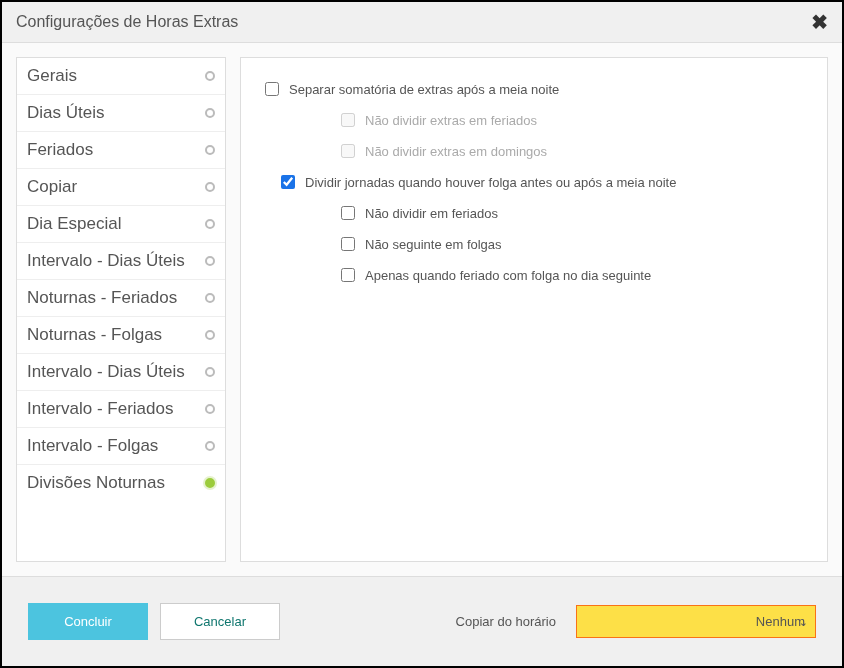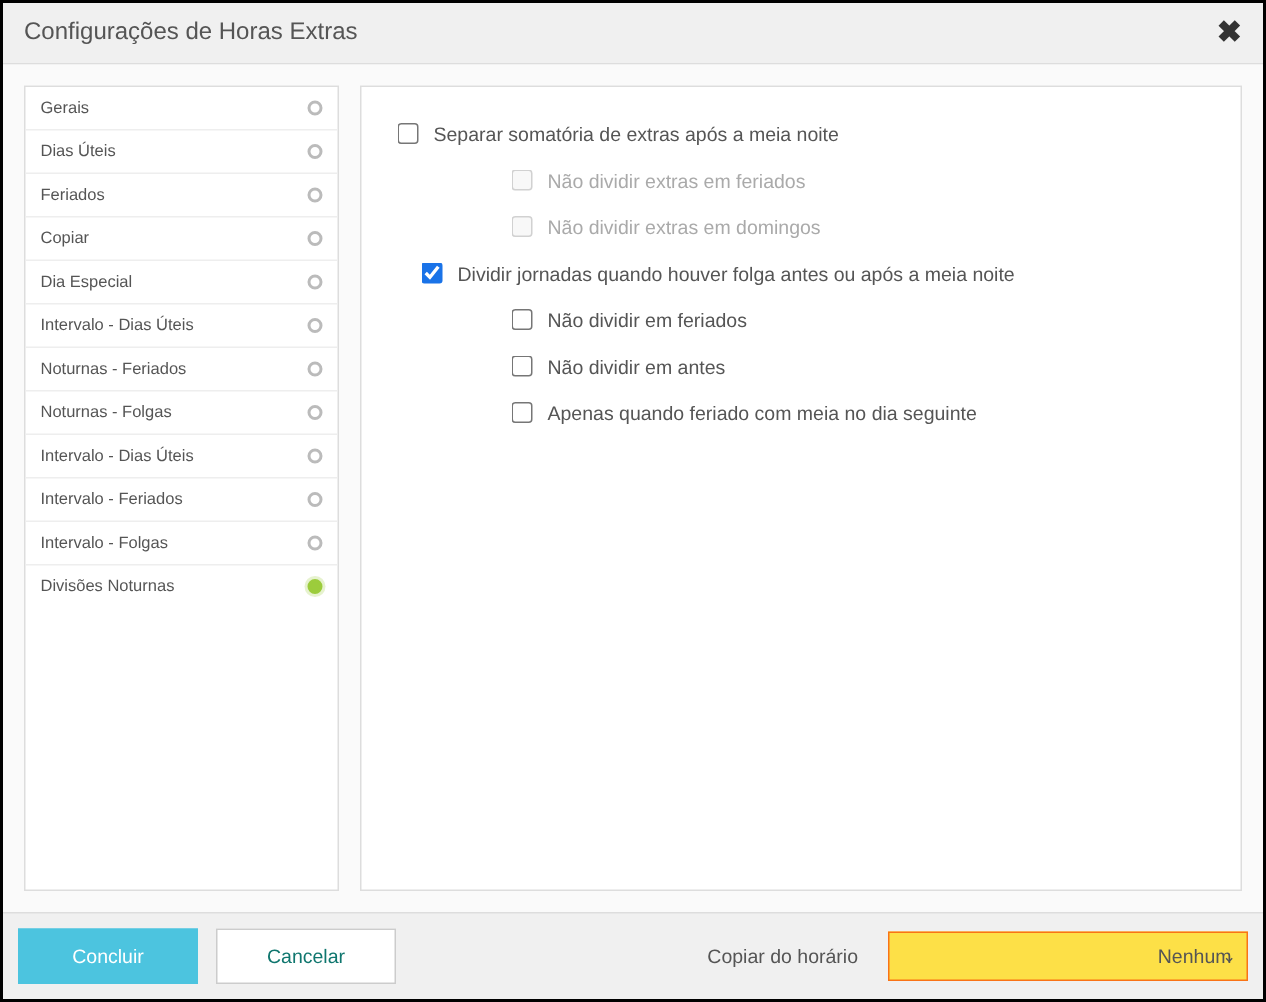--- a/index.html
+++ b/index.html
@@ -50,21 +50,21 @@
       border: 1px solid #ddd;
     }
     .sidebar-item {
       padding: 8px 10px;
       border-bottom: 1px solid #eee;
       display: flex;
       justify-content: space-between;
       align-items: center;
       cursor: pointer;
       color: #555;
-      font-size: 11px;
+      font-size: 17px;
     }
     .sidebar-item:last-child { border-bottom: none; }
     .status-dot {
       width: 10px;
       height: 10px;
       border-radius: 50%;
       border: 2px solid #bbb;
       background: #fff;
     }
     .status-dot.active {
@@ -94,21 +94,21 @@
       cursor: pointer;
       accent-color: #1a73e8;
     }
     .checkbox-row.disabled input[type="checkbox"] {
       cursor: not-allowed;
     }
     .section-gap { margin-top: 8px; padding-left: 16px; }
     .modal-footer {
       background: #f0f0f0;
       border-top: 1px solid #ddd;
-      padding: 10px;
+      padding: 26px;
       display: flex;
       align-items: center;
       gap: 12px;
     }
     .btn {
       padding: 10px 28px;
       border: 1px solid #ccc;
       background: #fff;
       color: #0f766e;
       font-size: 13px;
@@ -231,25 +231,25 @@
       <div class="checkbox-row section-gap">
         <input type="checkbox" checked="" style="">
         <span>Dividir jornadas quando houver folga antes ou após a meia noite</span>
       </div>
       <div class="checkbox-row indent1">
         <input type="checkbox" style="">
         <span>Não dividir em feriados</span>
       </div>
       <div class="checkbox-row indent1">
         <input type="checkbox" style="">
-        <span>Não dividir em antes</span>
+        <span>Não seguinte em folgas</span>
       </div>
       <div class="checkbox-row indent1">
         <input type="checkbox" style="">
-        <span>Apenas quando feriado com meia no dia seguinte</span>
+        <span>Apenas quando feriado com folga no dia seguinte</span>
       </div>
     </div>
   </div>
 
   <div class="modal-footer">
     <button class="btn btn-primary">Concluir</button>
     <button class="btn">Cancelar</button>
     <div class="footer-spacer"></div>
     <span class="copy-label">Copiar do horário</span>
     <div class="select-wrap">

